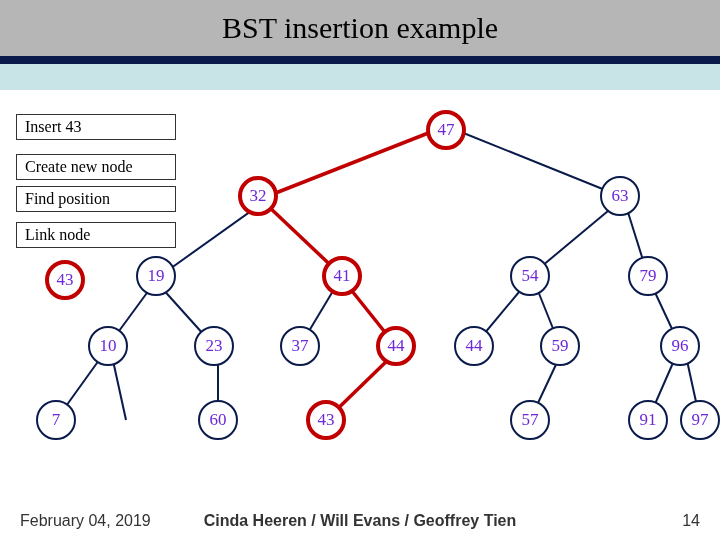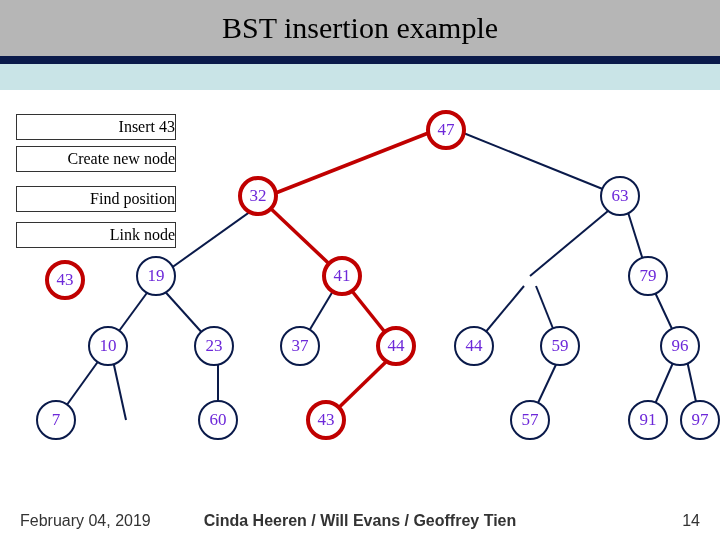--- a/index.html
+++ b/index.html
@@ -1,42 +1,42 @@
 <!DOCTYPE html>
 <html><head>
 <meta charset="utf-8">
 <style>
   * { box-sizing: border-box; margin: 0; padding: 0; }
   html, body { width: 720px; height: 540px; font-family: "Times New Roman", serif; background: #fff; overflow: hidden; }
-  .slide { position: relative; width: 720px; height: 540px; text-align: right; }
+  .slide { position: relative; width: 720px; height: 540px; }
   .titlebar { position: absolute; top: 0; left: 0; right: 0; height: 56px; background: #b6b6b6; display: flex; align-items: center; justify-content: center; }
   .titlebar h1 { font-size: 30px; font-weight: normal; color: #000; }
   .navy-strip { position: absolute; top: 56px; left: 0; right: 0; height: 8px; background: #0a1a4a; }
   .teal-strip { position: absolute; top: 64px; left: 0; right: 0; height: 26px; background: #c9e4e7; }
-  .step-box { position: absolute; left: 16px; width: 160px; border: 1px solid #333; background: #fff; padding: 3px 0; font-size: 16px; }
+  .step-box { position: absolute; left: 16px; width: 160px; border: 1px solid #333; background: #fff; padding: 3px 8px; font-size: 16px; }
   .canvas { position: absolute; inset: 0; }
   .node { position: absolute; width: 40px; height: 40px; border-radius: 50%; background: #fff; border: 2px solid #0a1a4a; display: flex; align-items: center; justify-content: center; font-size: 17px; color: #6d28d9; }
   .node.hot { border: 4px solid #c00000; }
   .edge { stroke: #0a1a4a; stroke-width: 2; }
   .edge.hot { stroke: #c00000; stroke-width: 3.5; }
   .footer { position: absolute; bottom: 10px; left: 0; right: 0; display: flex; justify-content: space-between; align-items: center; padding: 0 20px; font-family: Arial, sans-serif; font-size: 16px; color: #333; }
   .footer .center { position: absolute; left: 50%; transform: translateX(-50%); font-weight: bold; }
 </style>
 </head>
 <body>
 
 <div class="slide">
   <div class="titlebar">
     <h1>BST insertion example</h1>
   </div>
   <div class="navy-strip"></div>
   <div class="teal-strip"></div>
 
   <div class="step-box" style="top:114px">Insert 43</div>
-  <div class="step-box" style="top:146px">Create new node</div>
+  <div class="step-box" style="top:154px">Create new node</div>
   <div class="step-box" style="top:186px">Find position</div>
   <div class="step-box" style="top:222px">Link node</div>
 
   <div class="canvas">
     <svg width="720" height="540" style="position:absolute;inset:0">
 
       <line class="edge hot" x1="436" y1="130" x2="268" y2="196"></line>
       <line class="edge" x1="456" y1="130" x2="620" y2="196"></line>
 
       <line class="edge" x1="258" y1="206" x2="160" y2="276"></line>
@@ -63,20 +63,21 @@
 
     <div class="node hot" style="left:45px; top:260px">43</div>
 
     <div class="node hot" style="left:426px; top:110px">47</div>
 
     <div class="node hot" style="left:238px; top:176px">32</div>
     <div class="node" style="left:600px; top:176px">63</div>
 
     <div class="node" style="left:136px; top:256px">19</div>
     <div class="node hot" style="left:322px; top:256px">41</div>
+    <div class="node" style="left:510px; top:256px">54</div>
     <div class="node" style="left:628px; top:256px">79</div>
 
     <div class="node" style="left:88px;  top:326px">10</div>
     <div class="node" style="left:194px; top:326px">23</div>
     <div class="node" style="left:280px; top:326px">37</div>
     <div class="node hot" style="left:376px; top:326px">44</div>
     <div class="node" style="left:454px; top:326px">44</div>
     <div class="node" style="left:540px; top:326px">59</div>
     <div class="node" style="left:660px; top:326px">96</div>
 

